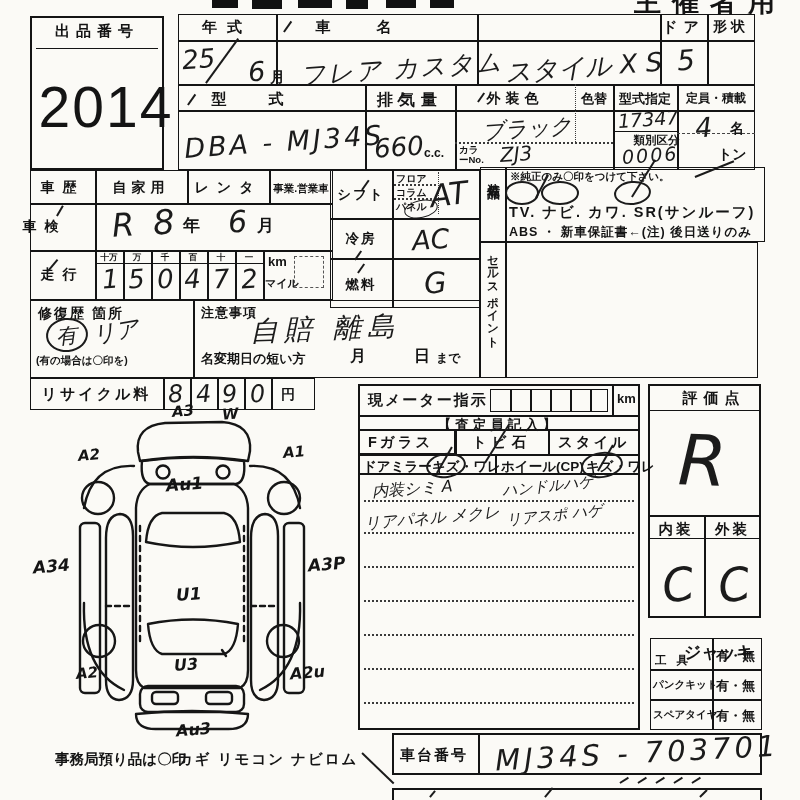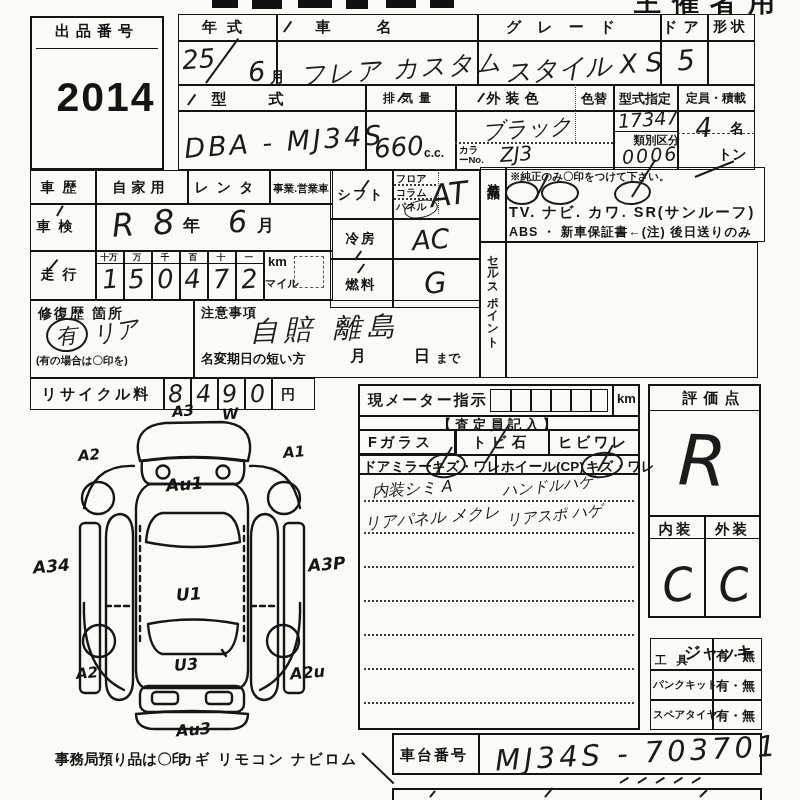--- a/index.html
+++ b/index.html
@@ -36,46 +36,45 @@
   <div class="frag" style="left:252px;top:0;width:30px;height:9px"></div>
   <div class="frag" style="left:298px;top:0;width:34px;height:8px"></div>
   <div class="frag" style="left:346px;top:0;width:22px;height:9px"></div>
   <div class="frag" style="left:386px;top:0;width:30px;height:8px"></div>
   <div class="frag" style="left:430px;top:0;width:24px;height:8px"></div>
   <div class="lbl" style="left:634px;top:-16px;font-size:27px;letter-spacing:11px">主催者用</div>
 
   <div class="bx" style="left:30px;top:16px;width:134px;height:154px"></div>
   <div class="lbl ctr" style="left:30px;top:22px;width:134px;font-size:15px;letter-spacing:6px">出品番号</div>
   <div class="hl" style="left:36px;top:48px;width:122px;height:1.2px"></div>
-  <div class="a ctr" style="left:30px;top:74px;width:152px;font-size:41px;font-weight:700;letter-spacing:2px">2014</div>
+  <div class="a ctr" style="left:30px;top:74px;width:152px;font-size:57px;font-weight:400;letter-spacing:2px">2014</div>
 
   <div class="bx2" style="left:178px;top:14px;width:577px;height:156px"></div>
   <div class="hl" style="left:178px;top:40px;width:577px"></div>
   <div class="hl" style="left:178px;top:84px;width:577px"></div>
   <div class="hl" style="left:178px;top:110px;width:577px"></div>
   <div class="vl" style="left:276px;top:14px;height:70px"></div>
   <div class="vl" style="left:477px;top:14px;height:70px"></div>
   <div class="vl" style="left:660px;top:14px;height:70px"></div>
   <div class="vl" style="left:707px;top:14px;height:70px"></div>
   <div class="vl" style="left:365px;top:84px;height:86px"></div>
   <div class="vl" style="left:455px;top:84px;height:86px"></div>
   <div class="dotv" style="left:575px;top:84px;height:58px"></div>
   <div class="vl" style="left:613px;top:84px;height:86px"></div>
   <div class="vl" style="left:677px;top:84px;height:86px"></div>
   <div class="hl" style="left:613px;top:131px;width:64px;height:1.2px"></div>
   <div class="dotl" style="left:455px;top:142px;width:158px"></div>
   <div class="dashl" style="left:677px;top:133px;width:78px"></div>
 
   <div class="lbl ctr" style="left:178px;top:18px;width:98px;font-size:15px;letter-spacing:10px">年式</div>
   <div class="lbl ctr" style="left:276px;top:18px;width:201px;font-size:15px;letter-spacing:46px">車名</div>
-  <div class="lbl ctr" style="left:477px;top:18px;width:183px;font-size:15px;letter-spacing:16px">グレード</div>
   <div class="lbl ctr" style="left:660px;top:18px;width:47px;font-size:15px;letter-spacing:6px">ドア</div>
   <div class="lbl ctr" style="left:707px;top:18px;width:48px;font-size:14px;letter-spacing:4px">形状</div>
   <div class="lbl ctr" style="left:178px;top:90px;width:181px;font-size:15px;letter-spacing:42px">型式</div>
-  <div class="lbl ctr" style="left:365px;top:90px;width:90px;font-size:12px;letter-spacing:6px">排気量</div>
+  <div class="lbl ctr" style="left:365px;top:90px;width:90px;font-size:16px;letter-spacing:6px">排気量</div>
   <div class="lbl ctr" style="left:455px;top:90px;width:120px;font-size:14px;letter-spacing:5px">外装色</div>
   <div class="lbl ctr" style="left:575px;top:90px;width:38px;font-size:13px">色替</div>
   <div class="lbl ctr" style="left:613px;top:90px;width:64px;font-size:13px">型式指定</div>
   <div class="lbl ctr" style="left:677px;top:90px;width:78px;font-size:12px">定員・積載</div>
 
   <div class="hw" style="left:182px;top:44px;font-size:26px">25</div>
   <div class="stk" style="left:206px;top:82px;width:55px;transform:rotate(-54deg)"></div>
   <div class="hw" style="left:248px;top:56px;font-size:27px">6</div>
   <div class="lbl" style="left:270px;top:68px;font-size:15px">月</div>
   <div class="hw" style="left:300px;top:52px;font-size:25px;letter-spacing:2px">フレア カスタム</div>
@@ -97,21 +96,21 @@
   <div class="bx2" style="left:30px;top:170px;width:303px;height:130px"></div>
   <div class="hl" style="left:30px;top:203px;width:303px"></div>
   <div class="hl" style="left:30px;top:250px;width:303px"></div>
   <div class="vl" style="left:95px;top:170px;height:130px"></div>
   <div class="vl" style="left:187px;top:170px;height:33px"></div>
   <div class="vl" style="left:269px;top:170px;height:33px"></div>
   <div class="lbl ctr" style="left:30px;top:179px;width:65px;font-size:14px;letter-spacing:8px">車歴</div>
   <div class="lbl ctr" style="left:95px;top:179px;width:92px;font-size:14px;letter-spacing:5px">自家用</div>
   <div class="lbl ctr" style="left:187px;top:179px;width:82px;font-size:14px;letter-spacing:8px">レンタ</div>
   <div class="lbl ctr" style="left:269px;top:182px;width:64px;font-size:10.5px">事業.営業車</div>
-  <div class="lbl ctr" style="left:26px;top:218px;width:65px;font-size:14px;letter-spacing:8px">車検</div>
+  <div class="lbl ctr" style="left:12px;top:218px;width:65px;font-size:14px;letter-spacing:8px">車検</div>
   <div class="hw" style="left:112px;top:206px;font-size:32px">R</div>
   <div class="hw" style="left:153px;top:202px;font-size:34px">8</div>
   <div class="lbl" style="left:183px;top:214px;font-size:17px">年</div>
   <div class="hw" style="left:228px;top:204px;font-size:30px">6</div>
   <div class="lbl" style="left:257px;top:214px;font-size:17px">月</div>
   <div class="lbl ctr" style="left:30px;top:266px;width:65px;font-size:14px;letter-spacing:8px">走行</div>
   <div class="vl" style="left:123px;top:250px;height:50px"></div>
   <div class="vl" style="left:151px;top:250px;height:50px"></div>
   <div class="vl" style="left:179px;top:250px;height:50px"></div>
   <div class="vl" style="left:207px;top:250px;height:50px"></div>
@@ -207,21 +206,21 @@
   <div class="vl" style="left:612px;top:384px;height:31px"></div>
   <div class="lbl" style="left:617px;top:391px;font-size:13px">km</div>
   <div class="hl" style="left:358px;top:415px;width:282px"></div>
   <div class="lbl ctr" style="left:358px;top:416px;width:282px;font-size:13.5px;letter-spacing:4px">【査定員記入】</div>
   <div class="hl" style="left:358px;top:429px;width:282px"></div>
   <div class="vl" style="left:455px;top:429px;height:25px"></div>
   <div class="vl" style="left:548px;top:429px;height:25px"></div>
   <div class="bx3" style="left:359px;top:430px;width:96px;height:24px"></div>
   <div class="lbl" style="left:368px;top:433px;font-size:14.5px;letter-spacing:3px">Fガラス</div>
   <div class="lbl" style="left:472px;top:433px;font-size:14.5px;letter-spacing:5px">トビ石</div>
-  <div class="lbl" style="left:558px;top:433px;font-size:14.5px;letter-spacing:3px">ヒビワレ</div>
+  <div class="lbl" style="left:558px;top:433px;font-size:14.5px;letter-spacing:3px">スタイル</div>
   <div class="hl" style="left:358px;top:454px;width:282px"></div>
   <div class="vl" style="left:495px;top:454px;height:19px"></div>
   <div class="lbl" style="left:363px;top:458px;font-size:13.5px">ドアミラー</div>
   <div class="lbl" style="left:432px;top:458px;font-size:13.5px"><span>キズ</span><span>・</span><span>ワレ</span></div>
   <div class="oval" style="left:426px;top:453px;width:36px;height:21px;transform:rotate(-8deg)"></div>
   <div class="lbl" style="left:501px;top:458px;font-size:13.5px">ホイール(CP)</div>
   <div class="lbl" style="left:586px;top:458px;font-size:13.5px"><span>キズ</span><span>・</span><span>ワレ</span></div>
   <div class="oval" style="left:581px;top:452px;width:38px;height:22px;transform:rotate(-8deg)"></div>
   <div class="hl" style="left:358px;top:473px;width:282px"></div>
   <div class="stk" style="left:485px;top:462px;width:46px;transform:rotate(-58deg)"></div>

